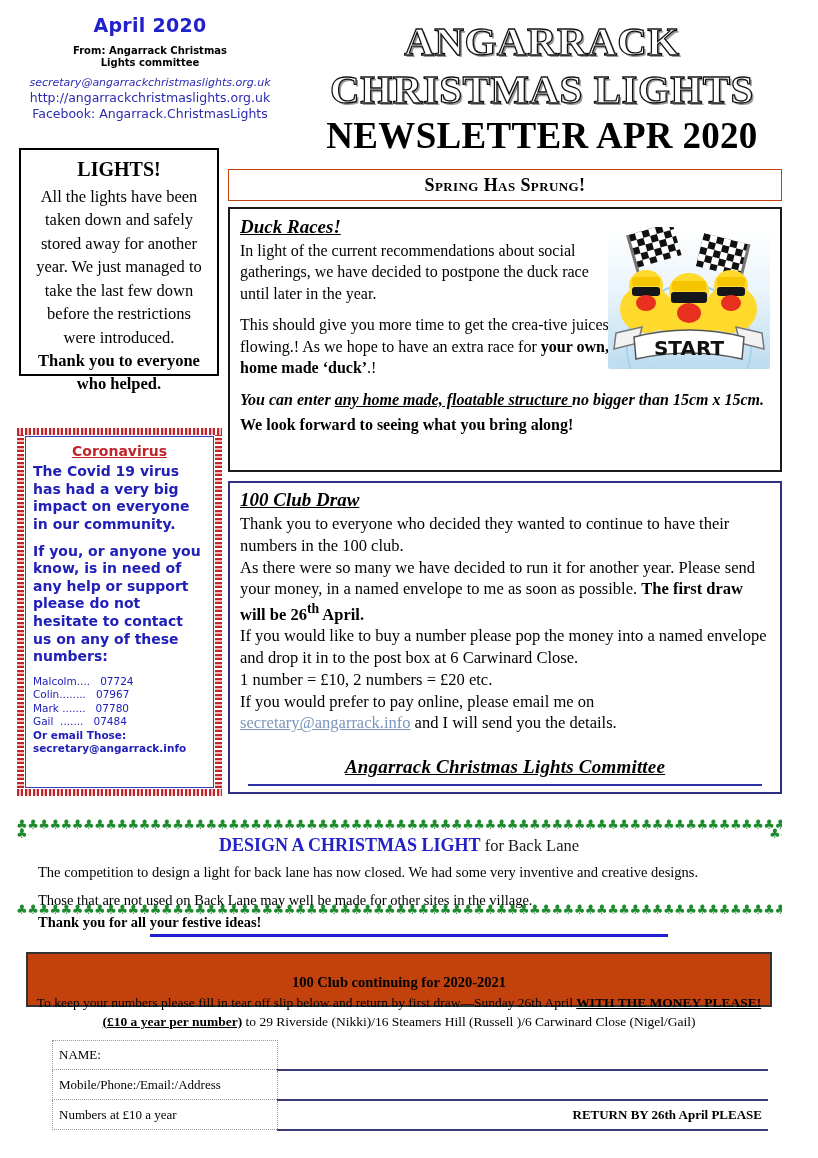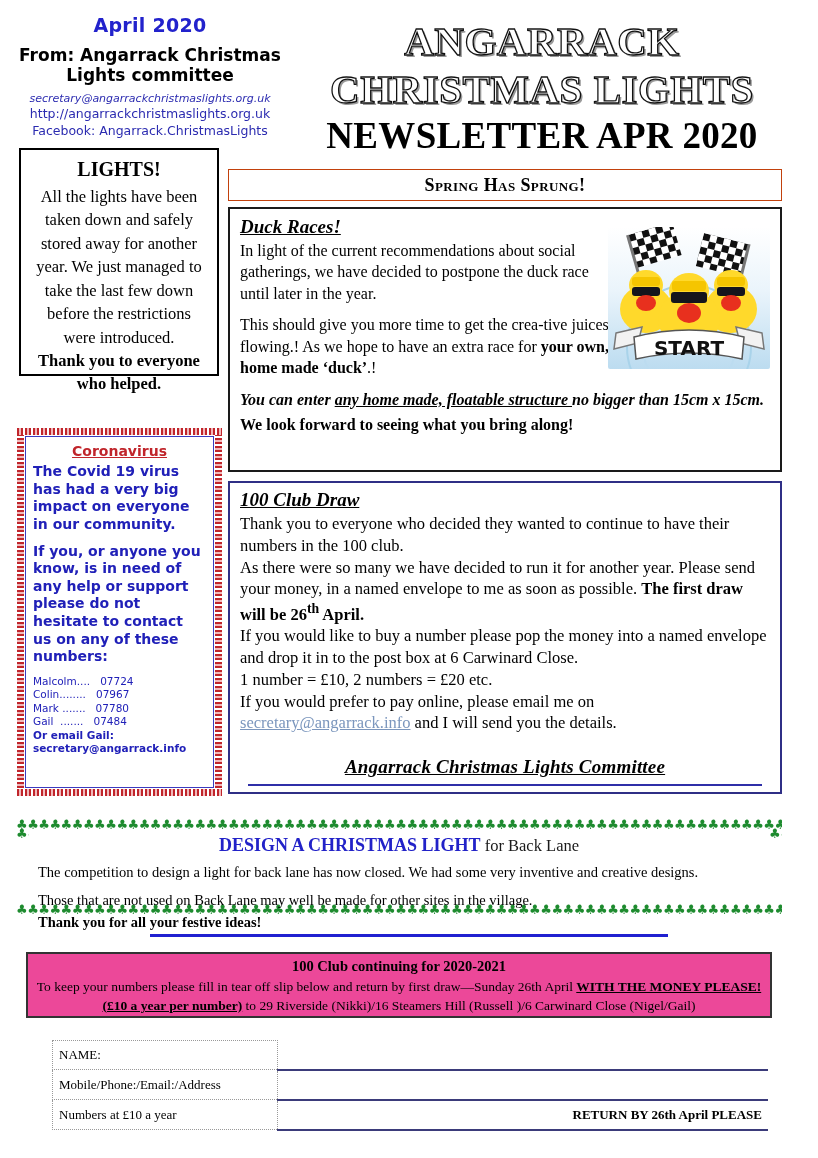--- a/index.html
+++ b/index.html
@@ -5,21 +5,21 @@
   html,body{margin:0;padding:0;background:#fff;}
   body{
     width:818px;height:1158px;position:relative;overflow:hidden;
     font-family:"Liberation Serif",serif;color:#000;
   }
   .page{position:absolute;inset:0;}
 
   
   .hdr-left{position:absolute;left:0;top:14px;width:300px;text-align:center;}
   .month{font-family:"DejaVu Sans",sans-serif;font-weight:bold;font-size:19px;color:#2222cc;letter-spacing:.3px;}
-  .from{font-family:"DejaVu Sans",sans-serif;font-weight:bold;font-size:17px;color:#000;margin-top:9px;line-height:1.18;}
+  .from{font-family:"DejaVu Sans",sans-serif;font-weight:bold;font-size:10px;color:#000;margin-top:9px;line-height:1.18;}
   .contact{margin-top:7px;line-height:1.3;}
   .c-mail{font-family:"DejaVu Sans",sans-serif;font-style:italic;font-size:11px;color:#2b2bb0;}
   .c-url{font-family:"DejaVu Sans",sans-serif;font-size:12.5px;color:#2b2bb0;}
   .c-fb{font-family:"DejaVu Sans",sans-serif;font-size:12.5px;color:#2b2bb0;}
 
   .hdr-title{position:absolute;left:268px;top:18px;width:548px;text-align:center;}
   .t1,.t2{
     font-family:"Liberation Serif",serif;font-weight:bold;font-size:41px;line-height:1.16;
     color:#fff;
     -webkit-text-stroke:1.3px #111;
@@ -89,22 +89,22 @@
   .tree-r{right:0;top:10px;bottom:10px;width:13px;text-align:right;}
   .tree-in{position:absolute;left:14px;right:14px;top:14px;bottom:14px;padding:2px 8px;box-sizing:border-box;}
   .dcl-h{text-align:center;font-size:18px;font-weight:bold;color:#2222c8;margin-top:1px;}
   .dcl-h em{font-weight:normal;font-style:normal;color:#1a1a1a;font-size:16.5px;}
   .dcl-p{font-size:14.5px;line-height:1.5;margin-top:6px;}
   .dcl-b{font-size:14.5px;font-weight:bold;line-height:1.5;}
 
   .blue-rule{position:absolute;left:150px;top:934px;width:518px;height:3px;background:#2020d0;}
 
   
-  .tear{position:absolute;left:26px;top:952px;width:746px;height:66px;border:2px solid #333;
-    box-sizing:border-box;background:#ec4899;padding:4px 8px;text-align:center;}
+  .tear{position:absolute;left:26px;top:952px;width:746px;height:55px;border:2px solid #333;
+    box-sizing:border-box;background:#c2410c;padding:20px 8px;text-align:center;}
   .tear-h{font-size:14.5px;font-weight:bold;}
   .tear-p{font-size:13.5px;line-height:1.4;margin-top:3px;}
 
   
   .form{position:absolute;left:52px;top:1040px;width:716px;}
   .form table{border-collapse:collapse;width:100%;table-layout:fixed;}
   .form td{height:24px;vertical-align:middle;font-size:13px;padding:2px 6px;}
   .cl{width:212px;border:1px dotted #999;}
   .cr{border-left:1px dotted #999;border-bottom:2px solid #3b3b7a;}
   .cr.first{border-bottom:2px solid #3b3b7a;}
@@ -144,21 +144,21 @@
     <div class="cv-border"></div>
     <div class="cv-inner">
       <div class="cv-title">Coronavirus</div>
       <div class="cv-p">The Covid 19 virus has had a very big impact on everyone in our community.</div>
       <div class="cv-p">If you, or anyone you know, is in need of any help or support please do not hesitate to contact us on any of these numbers:</div>
       <div class="cv-nums">
         <div class="cv-row"><span>Malcolm....</span>   <span>07724</span></div>
         <div class="cv-row"><span>Colin........</span>   <span>07967</span></div>
         <div class="cv-row"><span>Mark .......</span>   <span>07780</span></div>
         <div class="cv-row"><span>Gail  .......</span>   <span>07484</span></div>
-        <div class="cv-email-l">Or email Gail:</div>
+        <div class="cv-email-l">Or email Those:</div>
         <div class="cv-email-v">secretary@angarrack.info</div>
       </div>
     </div>
   </div>
 
   <div class="spring">
     <span>Spring Has Sprung!</span>
   </div>
 
   <div class="duck">

